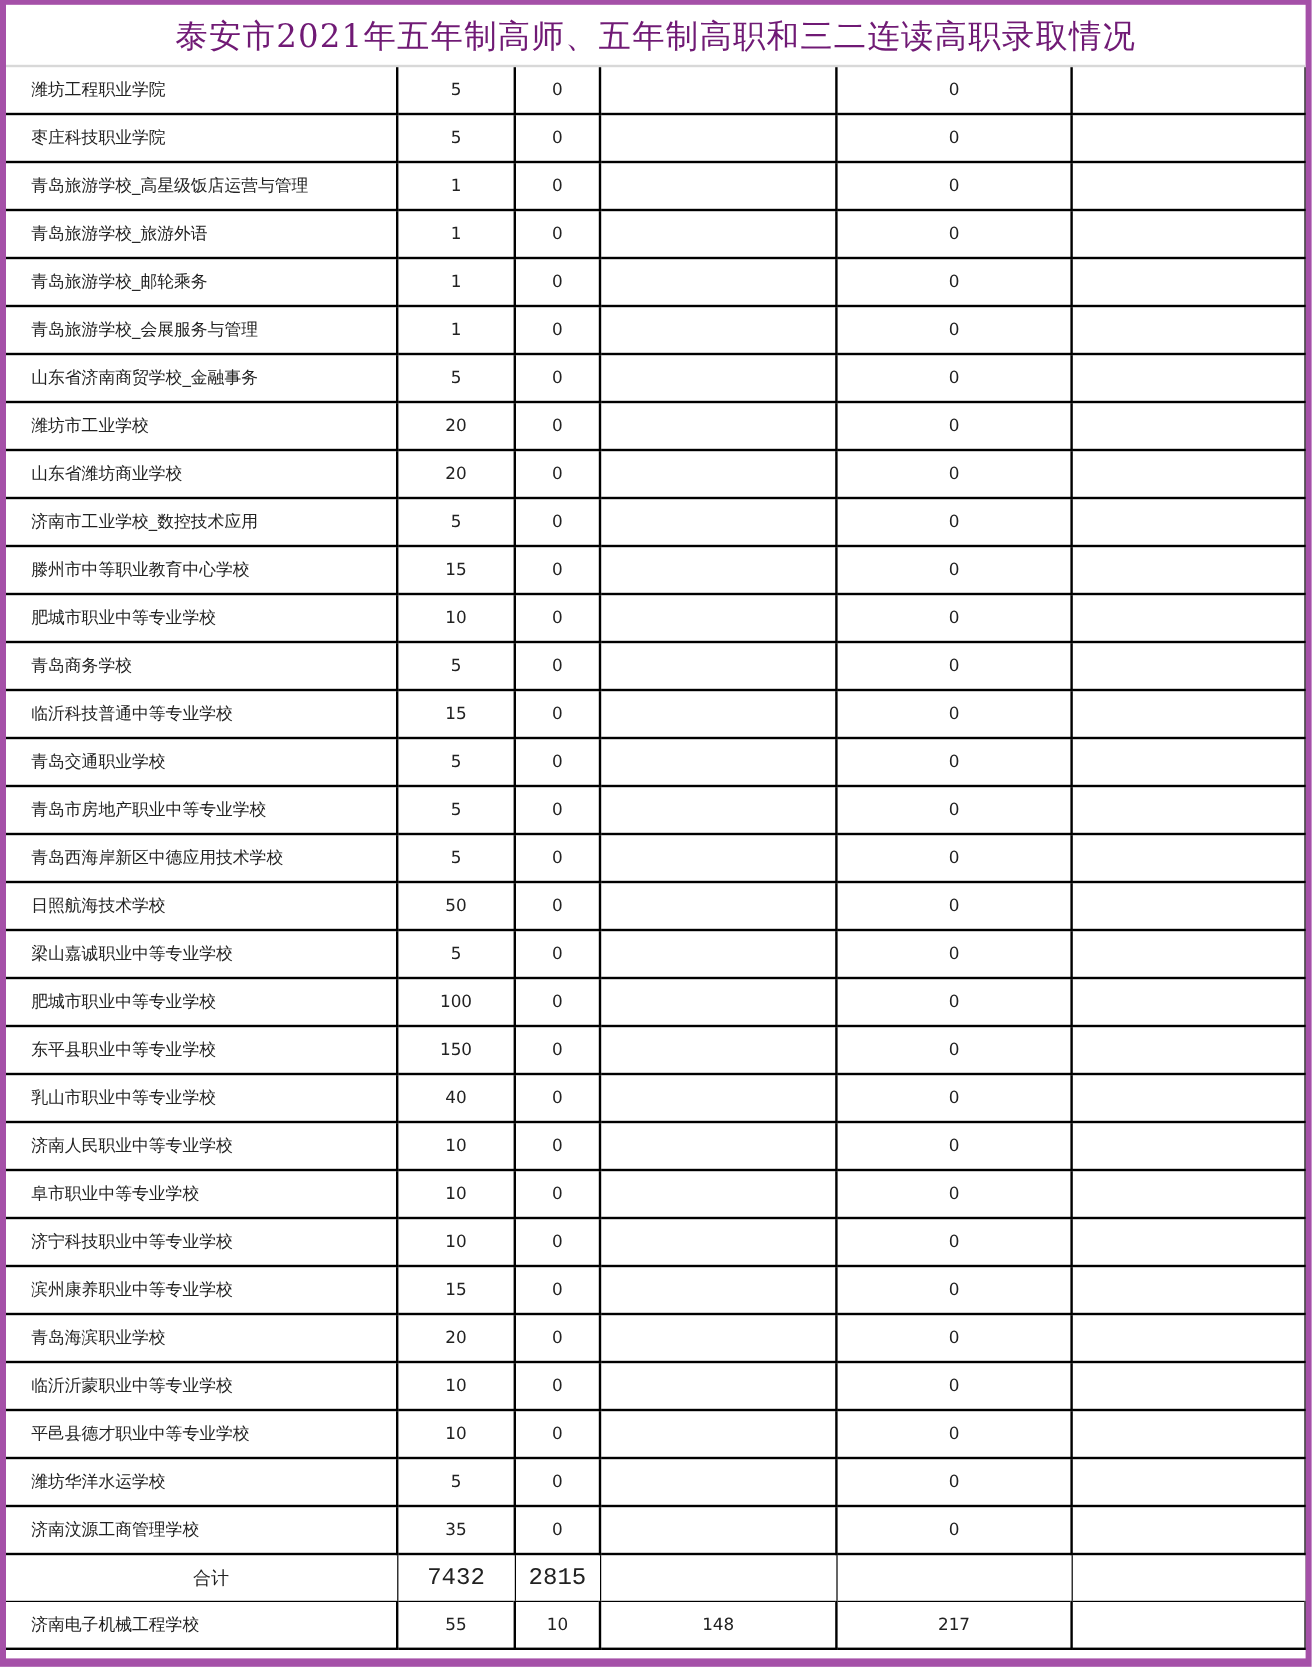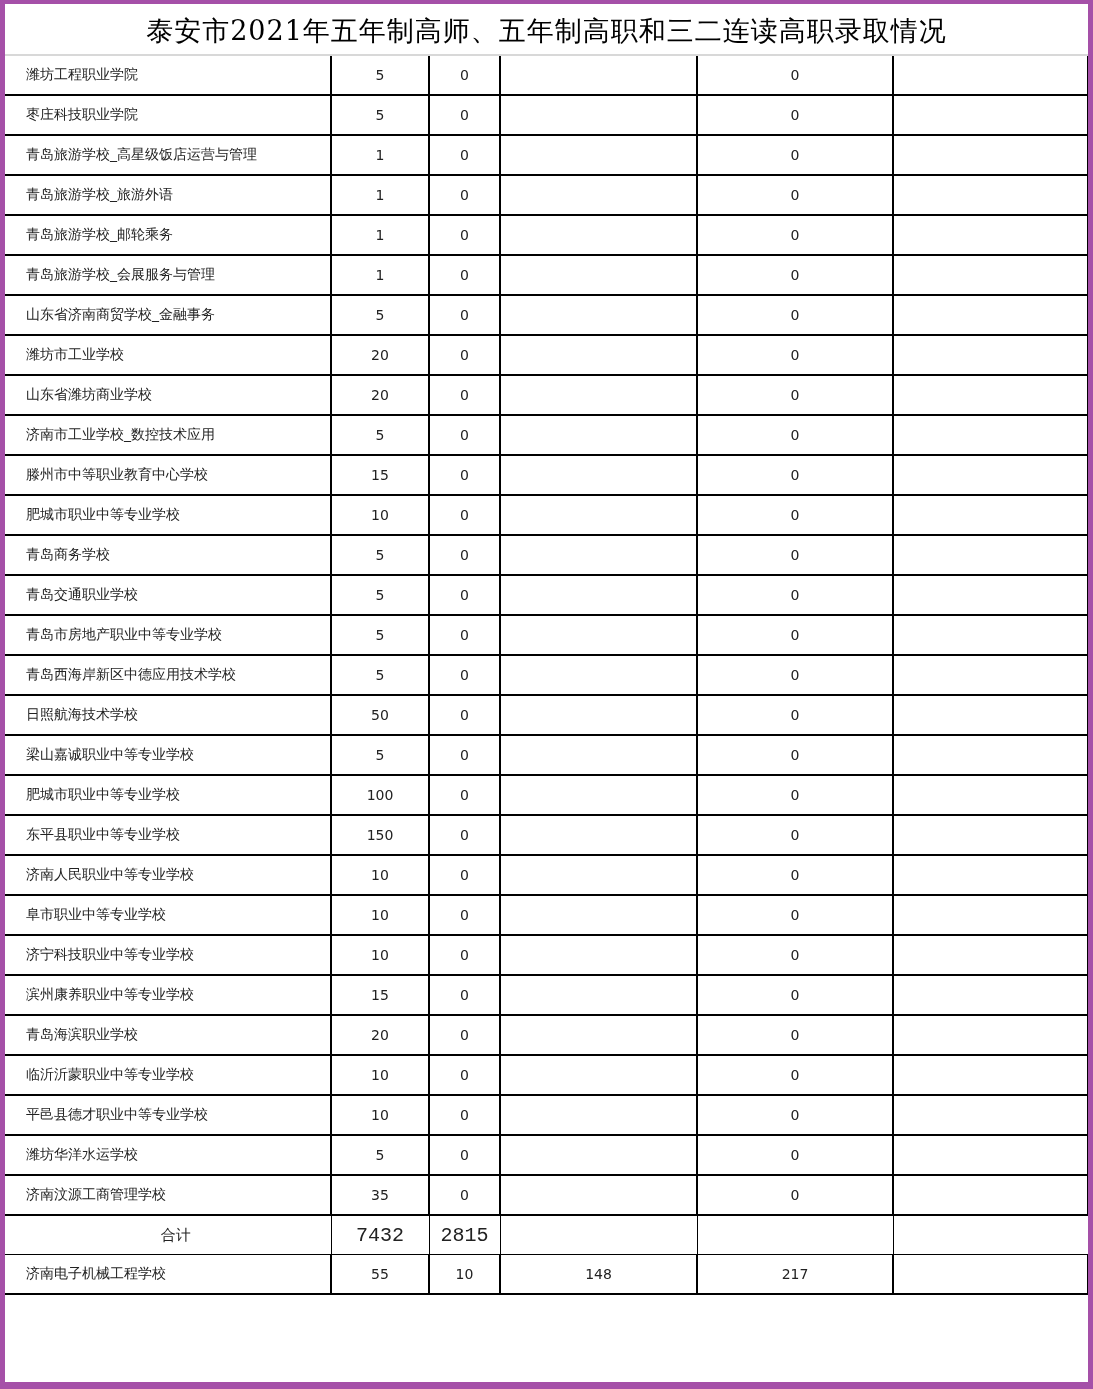--- a/index.html
+++ b/index.html
@@ -8,21 +8,21 @@
     background:#a550a8;
     font-family:"DejaVu Sans", "Liberation Sans", sans-serif;
   }
   .frame {
     position:absolute; left:5px; top:4px; width:1083px; height:1378px;
     background:#ffffff; overflow:hidden;
   }
   .title {
     height:50px; line-height:54px; text-align:center;
     font-family:"DejaVu Serif", "Liberation Serif", serif;
-    font-size:27px; color:#000000; letter-spacing:1px;
+    font-size:27px; color:#701a75; letter-spacing:1px;
     border-bottom:2px solid #d8d8d8;
   }
   table {
     border-collapse:collapse; table-layout:fixed; width:1083px;
   }
   td {
     height:38px; border:2px solid #000; border-top:none;
     font-size:14px; color:#222; padding:0; overflow:hidden; white-space:nowrap;
   }
   td:first-child { border-left:none; padding-left:21px; text-align:left; }
@@ -144,20 +144,28 @@
         </tr>
         <tr>
           <td>青岛商务学校</td>
           <td class="c">5</td>
           <td class="c">0</td>
           <td class="c"></td>
           <td class="c">0</td>
           <td class="c"></td>
         </tr>
         <tr>
+          <td>临沂科技普通中等专业学校</td>
+          <td class="c">15</td>
+          <td class="c">0</td>
+          <td class="c"></td>
+          <td class="c">0</td>
+          <td class="c"></td>
+        </tr>
+        <tr>
           <td>青岛交通职业学校</td>
           <td class="c">5</td>
           <td class="c">0</td>
           <td class="c"></td>
           <td class="c">0</td>
           <td class="c"></td>
         </tr>
         <tr>
           <td>青岛市房地产职业中等专业学校</td>
           <td class="c">5</td>
@@ -194,20 +202,28 @@
           <td>肥城市职业中等专业学校</td>
           <td class="c">100</td>
           <td class="c">0</td>
           <td class="c"></td>
           <td class="c">0</td>
           <td class="c"></td>
         </tr>
         <tr>
           <td>东平县职业中等专业学校</td>
           <td class="c">150</td>
+          <td class="c">0</td>
+          <td class="c"></td>
+          <td class="c">0</td>
+          <td class="c"></td>
+        </tr>
+        <tr>
+          <td>乳山市职业中等专业学校</td>
+          <td class="c">40</td>
           <td class="c">0</td>
           <td class="c"></td>
           <td class="c">0</td>
           <td class="c"></td>
         </tr>
         <tr>
           <td>济南人民职业中等专业学校</td>
           <td class="c">10</td>
           <td class="c">0</td>
           <td class="c"></td>

